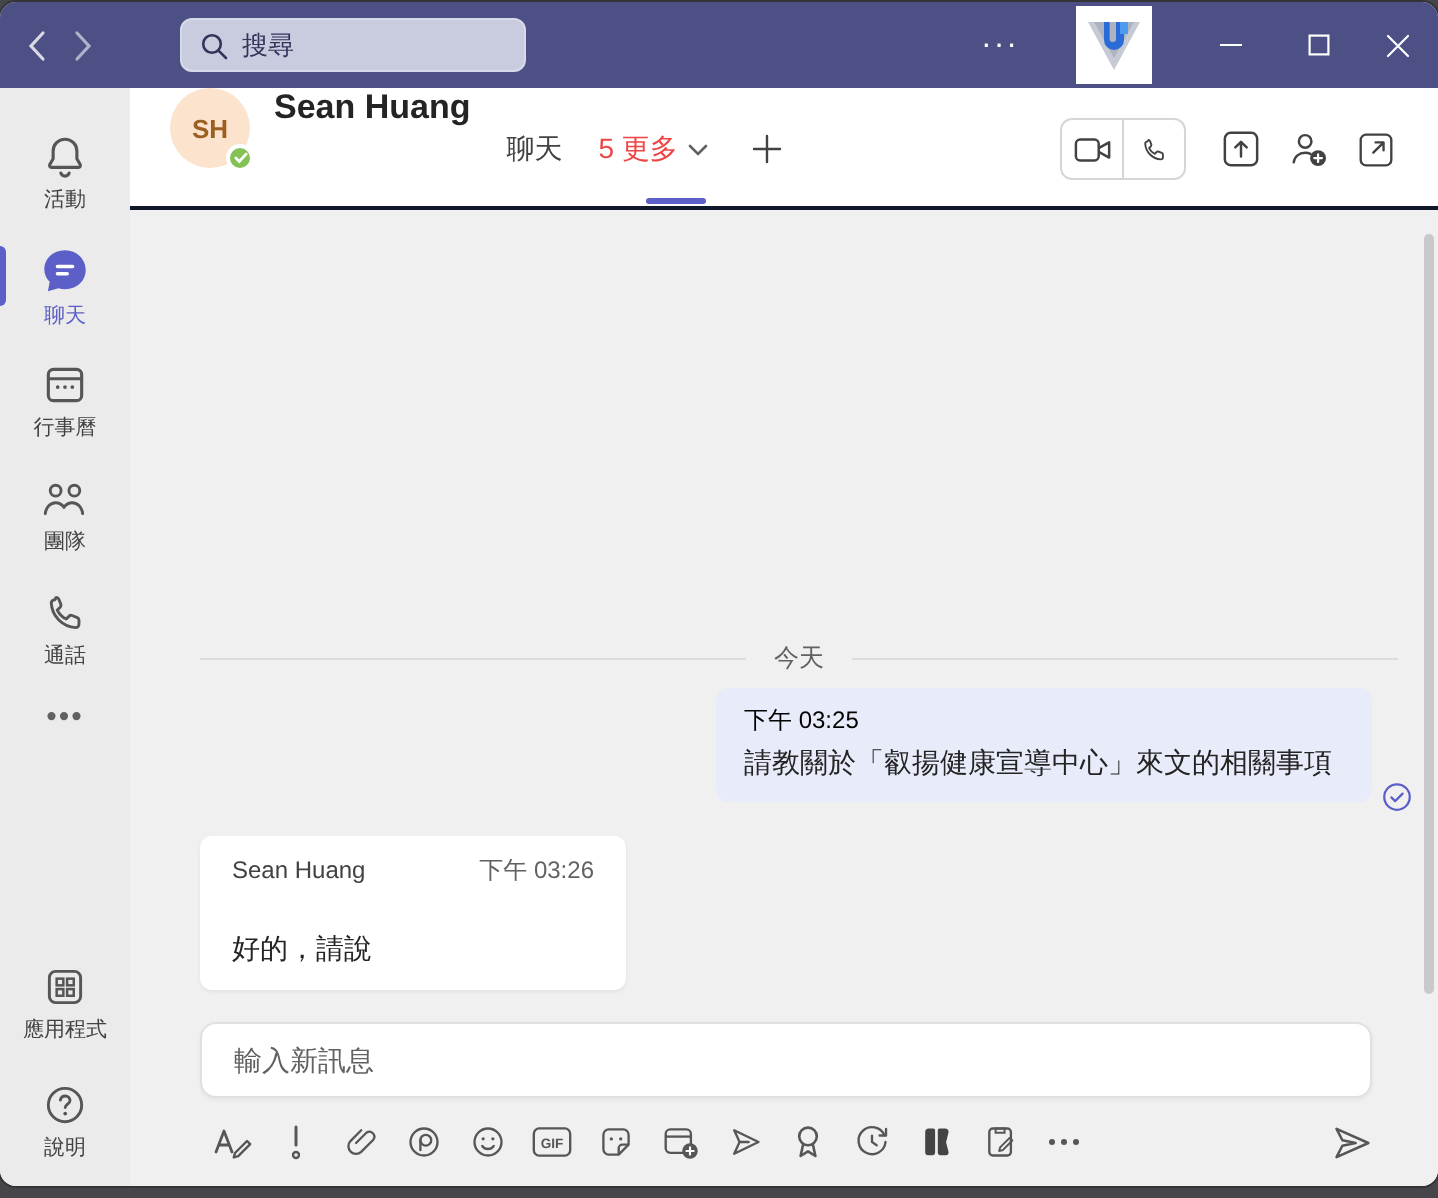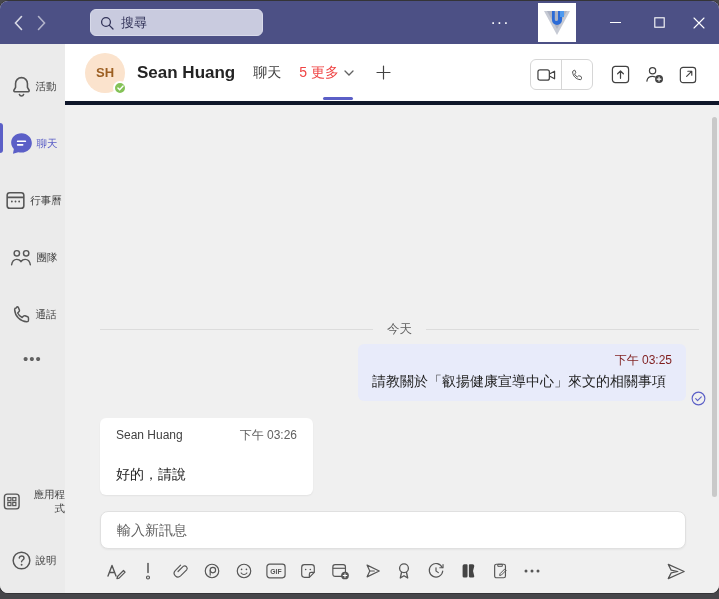--- a/index.html
+++ b/index.html
@@ -29,38 +29,38 @@
     background:#fff; display:flex; align-items:center; justify-content:center; }
   .win-btn { position:absolute; top:0; height:43px; width:32px; display:flex;
     align-items:center; justify-content:center; color:#fff; }
   .win-min { right:88px; } .win-max { right:44px; } .win-close { right:4px; }
 
   
   .rail { position:absolute; top:43px; left:0; bottom:0; width:65px;
     background:#ebebeb; display:flex; flex-direction:column; align-items:center;
     padding-top:16px; }
   .rail-item { position:relative; width:65px; height:53px; display:flex;
-    flex-direction:row; align-items:center; justify-content:center; gap:2px;
+    flex-direction:column; align-items:center; justify-content:center; gap:2px;
     margin-bottom:4px; color:#5a5a5a;text-align:right; }
   .rail-item .lbl { font-size:10.5px; color:#424242; }
   .rail-item.active .lbl { color:#5b5fc7; }
   .rail-item.active .bar { position:absolute; left:0; top:6px; width:3px;
     height:30px; background:#5b5fc7; border-radius:0 3px 3px 0; }
   .rail-more { width:65px; height:26px; display:flex; align-items:center;
     justify-content:center; color:#616161; font-size:15px; letter-spacing:1px; }
   .rail-spacer { flex:1; }
   .rail-bottom { margin-bottom:6px; }
 
   
   .main { position:absolute; top:43px; left:65px; right:0; bottom:0;
     display:flex; flex-direction:column; background:#f0f0f0; }
 
   
-  .chat-header { height:61px; background:#fff; border-bottom:4px solid #0f172a;
-    display:flex; align-items:center; position:relative; flex:0 0 auto; }
+  .chat-header { height:61px; background:#fff; border-bottom:2px solid #0f172a;
+    display:flex; position:relative; flex:0 0 auto; }
   .avatar { position:relative; width:40px; height:40px; margin-left:20px;
     border-radius:50%; background:#fbe3cd; display:flex; align-items:center;
     justify-content:center; font-size:13px; font-weight:bold; color:#9c5f22; }
   .presence { position:absolute; right:-2px; bottom:-2px; width:14px; height:14px;
     border-radius:50%; background:#84c257; border:2px solid #fff; display:flex;
     align-items:center; justify-content:center; }
   .peer-name { margin-left:12px; font-size:17px; font-weight:bold; color:#242424; }
   .tab { height:61px; display:flex; align-items:center; position:relative;
     font-size:14px; color:#424242; }
   .tab-chat { margin-left:18px; }
@@ -82,21 +82,21 @@
   
   .messages { flex:1; position:relative; background:#f0f0f0; }
   .scrollbar { position:absolute; right:2px; top:12px; width:5px; height:380px;
     background:#c9c9c9; border-radius:3px; }
   .date-divider { position:absolute; top:216px; left:35px; right:20px;
     display:flex; align-items:center; gap:14px; }
   .date-divider .line { flex:1; height:1px; background:#dcdcdc; }
   .date-divider .txt { font-size:12.5px; color:#616161; }
   .msg-sent { position:absolute; top:239px; right:33px; width:328px;
     background:#e8ebfa; border-radius:6px; padding:8px 14px 10px 14px; }
-  .msg-sent .time { font-size:12px; color:#7f1d1d;text-align:right; }
+  .msg-sent .time { font-size:12px; color:#000000; }
   .msg-sent .text { font-size:14px; color:#242424; margin-top:4px; }
   .seen-badge { position:absolute; top:286px; right:13px; width:15px; height:15px;
     color:#5b5fc7; }
   .msg-recv { position:absolute; top:313px; left:35px; width:213px;
     background:#fff; border-radius:6px; padding:9px 16px 11px 16px;
     box-shadow:0 1px 2px rgba(0,0,0,.06); }
   .msg-recv .meta { display:flex; justify-content:space-between;
     align-items:baseline; }
   .msg-recv .author { font-size:12px; color:#424242; }
   .msg-recv .time { font-size:12px; color:#616161; }

